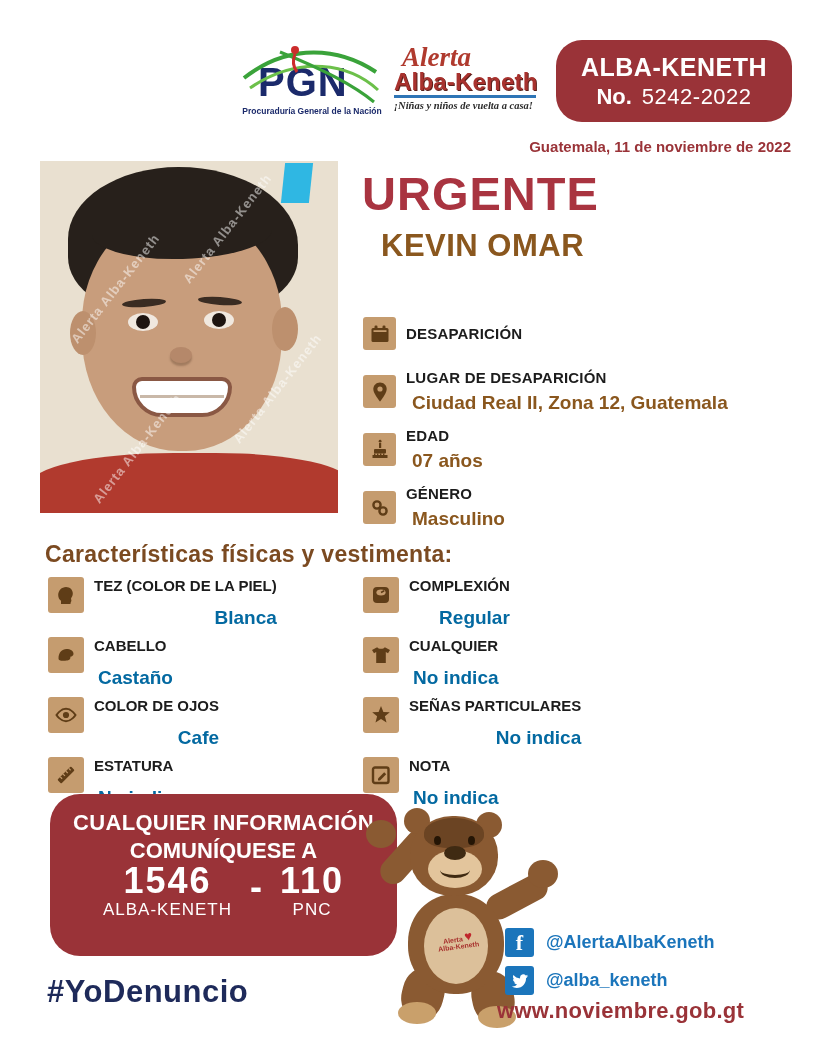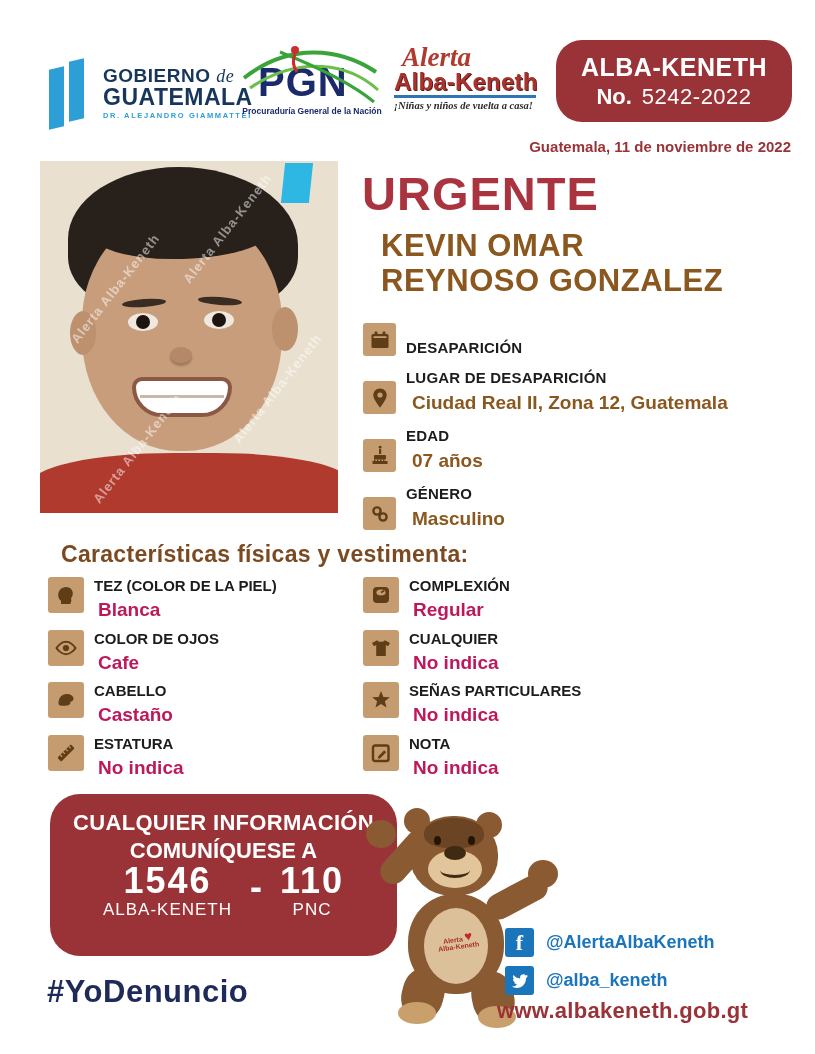--- a/index.html
+++ b/index.html
@@ -59,36 +59,36 @@
   .ph-shirt { position:absolute; left:-10px; top:292px; width:320px; height:70px; background:#b13a2e; border-radius:45% 42% 0 0; }
   .ph-wm { position:absolute; color:rgba(255,255,255,.5); font-size:13px; font-weight:700; transform:rotate(-52deg); white-space:nowrap; letter-spacing:1px; }
 
   
   .urgent { position:absolute; left:362px; top:166px; font-size:47px; font-weight:800; color:#a93440; letter-spacing:1px; }
   .name-1 { position:absolute; left:381px; top:228px; font-size:31px; font-weight:800; color:#8a571e; letter-spacing:.5px; }
   .name-2 { position:absolute; left:381px; top:263px; font-size:31px; font-weight:800; color:#8a571e; letter-spacing:.5px; }
 
   
   .fields { position:absolute; left:363px; top:311px; width:440px; display:flex; flex-direction:column; gap:13px; }
-  .field-row { display:flex; align-items:flex-end; min-height:45px; }
+  .field-row { display:flex; align-items:center; min-height:45px; }
   .ic-sq { width:33px; height:33px; background:#c59c6f; border-radius:3px; display:flex; align-items:center; justify-content:center; flex:0 0 33px; }
   .ic-sq svg { width:24px; height:24px; }
   .field-text { margin-left:10px; }
   .f-label { font-size:15px; font-weight:800; color:#1c1c1c; letter-spacing:.2px; }
   .f-value { font-size:19px; font-weight:800; color:#8a571e; margin-top:6px; padding-left:6px; }
 
   
-  .char-head { position:absolute; left:45px; top:541px; font-size:23px; font-weight:800; color:#7b4a21; letter-spacing:.3px;margin-left:16px; }
+  .char-head { position:absolute; left:45px; top:541px; font-size:23px; font-weight:800; color:#7b4a21; letter-spacing:.3px; }
   .char-col { position:absolute; top:577px; display:flex; flex-direction:column; gap:8px; }
   .char-col.left { left:48px; width:300px; }
   .char-col.right { left:363px; width:430px; }
   .char-row { display:flex; align-items:flex-start; min-height:44.5px; }
   .ic-sq.big { width:36px; height:36px; flex:0 0 36px; }
   .c-label { font-size:15px; font-weight:800; color:#1c1c1c; }
-  .c-value { font-size:19px; font-weight:800; color:#be185d; margin-top:5px; padding-left:4px; }
+  .c-value { font-size:19px; font-weight:800; color:#0369a1; margin-top:13px; padding-left:4px;text-align:right; }
 
   
   .contact-box { position:absolute; left:50px; top:794px; width:347px; height:162px; background:#9a3338; border-radius:30px;
                  color:#ffffff; text-align:center; padding-top:16px; }
   .cb-l1 { font-size:22px; font-weight:800; letter-spacing:.3px; }
   .cb-l2 { font-size:22px; font-weight:800; margin-top:2px; }
   .cb-nums { display:flex; justify-content:center; align-items:flex-start; gap:18px; }
   .cb-phone .num { font-size:36px; font-weight:800; line-height:34px; letter-spacing:2px; }
   .cb-phone .lbl { font-size:17px; font-weight:400; letter-spacing:1px; margin-top:2px; }
   .cb-dash { font-size:36px; font-weight:800; line-height:46px; }
@@ -127,31 +127,20 @@
   .soc-sq .f-glyph { color:#ffffff; font-size:22px; font-weight:800; font-family:"Liberation Serif", serif; line-height:29px; }
   .soc-sq svg { width:20px; height:20px; fill:#ffffff; }
   .soc-handle { font-size:18px; font-weight:800; color:#1b75bb; }
   .website { position:absolute; left:497px; top:998px; font-size:22px; font-weight:800; color:#9a3338; letter-spacing:.3px; }
 </style>
 </head>
 <body>
 
 <div class="poster">
 
-  <div class="gov-logo">
-    <div class="gov-bars">
-      <div class="gov-bar b1"></div>
-        <div class="gov-bar b2"></div>
-    </div>
-    <div class="gov-text">
-      <div class="gov-line1"><span>GOBIERNO</span> <span class="de">de</span></div>
-      <div class="gov-line2">GUATEMALA</div>
-      <div class="gov-sub">DR. ALEJANDRO GIAMMATTEI</div>
-    </div>
-  </div>
 
   <div class="pgn-logo">
     <div class="pgn-acronym">PGN</div>
     <svg class="pgn-swoosh" viewBox="0 0 140 78">
       <path d="M4 40 C 50 4, 100 10, 136 34" stroke="#3aa33a" stroke-width="4" fill="none"></path>
       <path d="M10 50 C 60 16, 110 26, 138 52" stroke="#6cc04a" stroke-width="3" fill="none"></path>
       <path d="M40 14 C 70 26, 110 44, 134 64" stroke="#3aa33a" stroke-width="3" fill="none"></path>
       <circle cx="55" cy="12" r="4" fill="#cc2c2c"></circle>
       <path d="M55 16 q-4 10 2 18" stroke="#cc2c2c" stroke-width="3" fill="none"></path>
     </svg>
@@ -195,21 +184,20 @@
       </div>
     <div class="ph-shirt"></div>
     <span class="ph-wm" style="left:8px; top:120px;">Alerta Alba-Keneth</span>
     <span class="ph-wm" style="left:120px; top:60px;">Alerta Alba-Keneth</span>
     <span class="ph-wm" style="left:30px; top:280px;">Alerta Alba-Keneth</span>
     <span class="ph-wm" style="left:170px; top:220px;">Alerta Alba-Keneth</span>
   </div>
 
   <div class="urgent">URGENTE</div>
   <div class="name-1">KEVIN OMAR</div>
-  <div class="name-2">REYNOSO GONZALEZ</div>
 
   <div class="fields">
     <div class="field-row">
       <span class="ic-sq">
         <svg viewBox="0 0 24 24">
             <rect x="3.5" y="6" width="17" height="14" rx="1.5" fill="#5f3d17"></rect>
             <rect x="6.5" y="3.5" width="3" height="4.5" rx="1.2" fill="#5f3d17"></rect>
             <rect x="14.5" y="3.5" width="3" height="4.5" rx="1.2" fill="#5f3d17"></rect>
             <rect x="5.5" y="8.2" width="13" height="1.8" fill="#c59c6f"></rect>
           </svg>
@@ -272,38 +260,38 @@
           </svg>
       </span>
       <div class="field-text">
         <div class="c-label">TEZ (COLOR DE LA PIEL)</div>
         <div class="c-value">Blanca</div>
       </div>
     </div>
     <div class="char-row">
       <span class="ic-sq big">
         <svg viewBox="0 0 24 24">
+            <path d="M4.5 15.5C4.5 9.5 8 6 12.5 6c3.8 0 7 2 7 4.8 0 1.8-1.4 2.8-3.2 3 .6 1.8-.8 3.4-3 3.6-2.8.3-8.8 1.3-8.8-1.9z" fill="#5f3d17"></path>
+          </svg>
+      </span>
+      <div class="field-text">
+        <div class="c-label">CABELLO</div>
+        <div class="c-value">Castaño</div>
+      </div>
+    </div>
+    <div class="char-row">
+      <span class="ic-sq big">
+        <svg viewBox="0 0 24 24">
             <path d="M2.5 12s4-6.2 9.5-6.2S21.5 12 21.5 12s-4 6.2-9.5 6.2S2.5 12 2.5 12z" fill="none" stroke="#5f3d17" stroke-width="2"></path>
             <circle cx="12" cy="12" r="3.1" fill="#5f3d17"></circle>
           </svg>
       </span>
       <div class="field-text">
         <div class="c-label">COLOR DE OJOS</div>
         <div class="c-value">Cafe</div>
-      </div>
-    </div>
-    <div class="char-row">
-      <span class="ic-sq big">
-        <svg viewBox="0 0 24 24">
-            <path d="M4.5 15.5C4.5 9.5 8 6 12.5 6c3.8 0 7 2 7 4.8 0 1.8-1.4 2.8-3.2 3 .6 1.8-.8 3.4-3 3.6-2.8.3-8.8 1.3-8.8-1.9z" fill="#5f3d17"></path>
-          </svg>
-      </span>
-      <div class="field-text">
-        <div class="c-label">CABELLO</div>
-        <div class="c-value">Castaño</div>
       </div>
     </div>
     <div class="char-row">
       <span class="ic-sq big">
         <svg viewBox="0 0 24 24">
             <g transform="rotate(-45 12 12)">
               <rect x="2.5" y="9.3" width="19" height="5.4" rx="1" fill="#5f3d17"></rect>
               <rect x="6" y="9.3" width="1.2" height="2.6" fill="#c59c6f"></rect>
               <rect x="10" y="9.3" width="1.2" height="2.6" fill="#c59c6f"></rect>
               <rect x="14" y="9.3" width="1.2" height="2.6" fill="#c59c6f"></rect>
@@ -419,15 +407,15 @@
     <span class="soc-handle">@AlertaAlbaKeneth</span>
   </div>
   <div class="social-row tw">
     <span class="soc-sq">
       <svg viewBox="0 0 24 24">
           <path d="M22 5.9c-.7.3-1.5.6-2.3.7.8-.5 1.4-1.3 1.7-2.2-.8.5-1.6.8-2.5 1A3.9 3.9 0 0 0 12 8.1c0 .3 0 .6.1.9-3.2-.2-6.1-1.7-8-4.1-.3.6-.5 1.3-.5 2 0 1.4.7 2.6 1.7 3.3-.6 0-1.2-.2-1.7-.5v.1c0 1.9 1.3 3.5 3.1 3.8-.3.1-.7.1-1 .1l-.8-.1c.5 1.6 2 2.7 3.7 2.7A7.9 7.9 0 0 1 2 18.6 11.1 11.1 0 0 0 8 20.4c7.2 0 11.2-6 11.2-11.2v-.5c.8-.6 1.4-1.3 1.9-2.1z"></path>
         </svg>
     </span>
     <span class="soc-handle">@alba_keneth</span>
   </div>
-  <div class="website">www.albakeneth.gob.gt</div>
+  <div class="website">www.noviembre.gob.gt</div>
 
 </div>
 
 </body></html>

